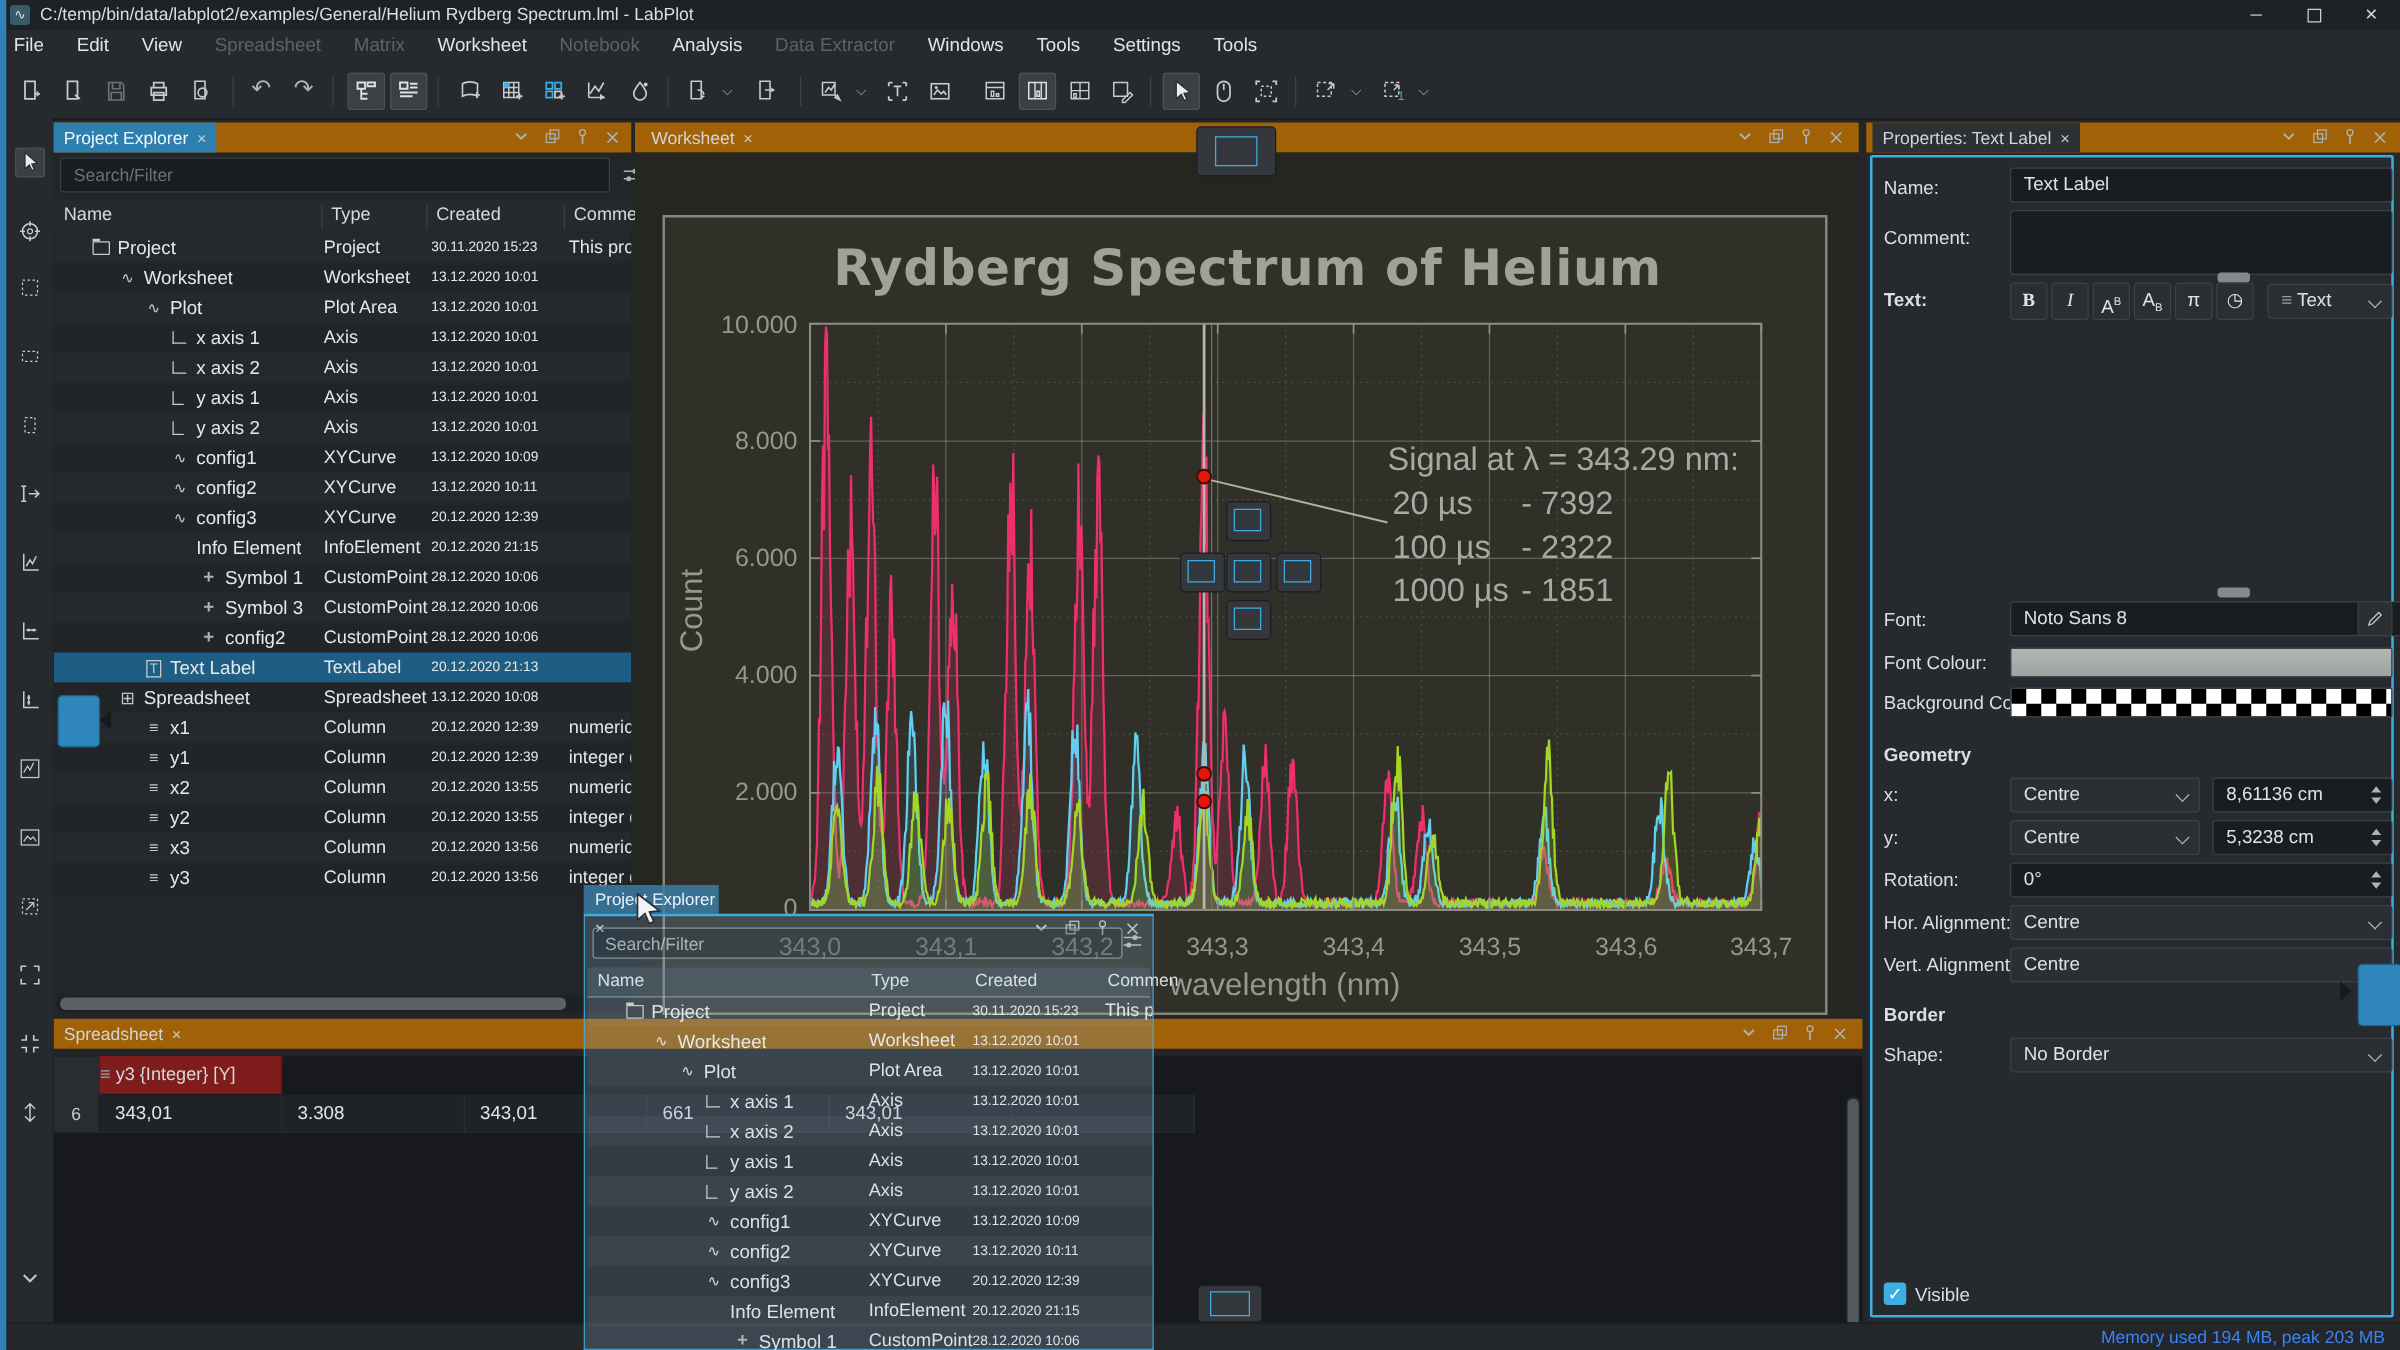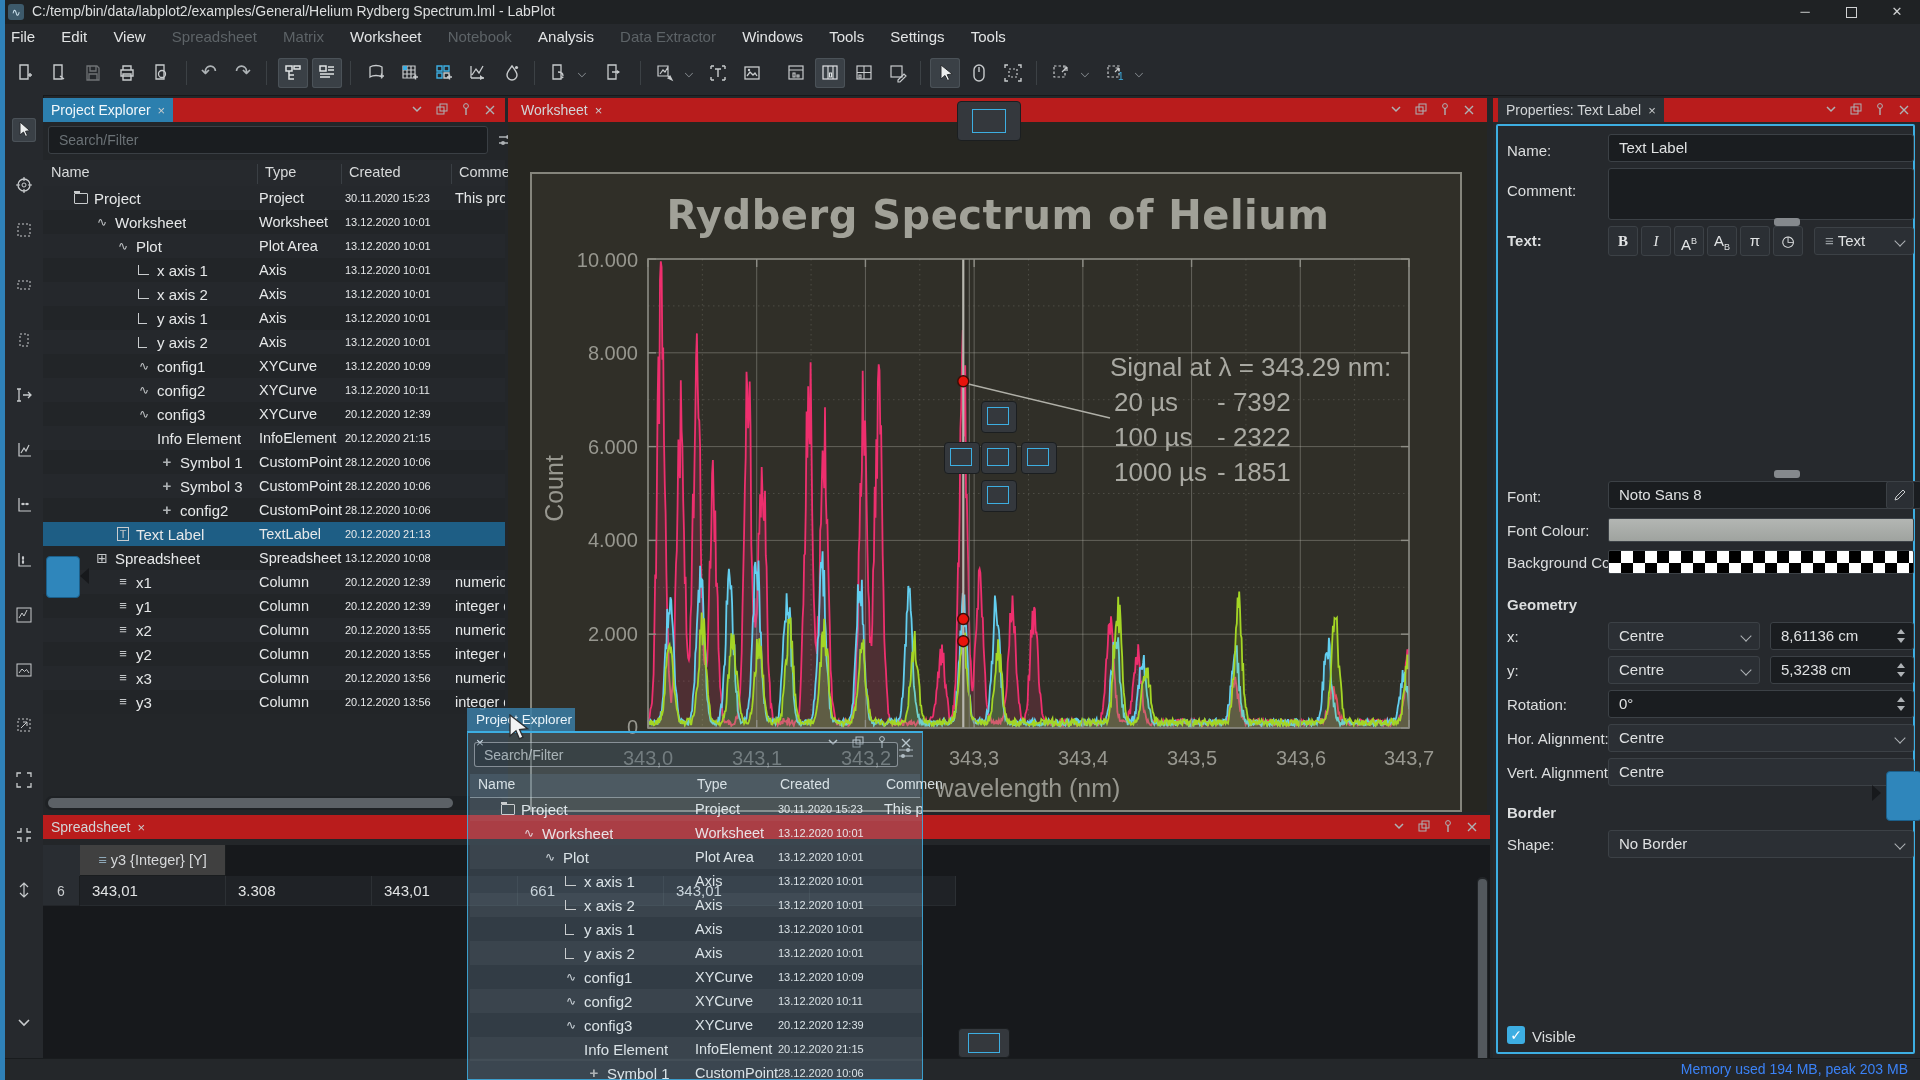--- a/index.html
+++ b/index.html
@@ -24,21 +24,21 @@
   .tb.dim svg{opacity:.45}
   .tsep{position:absolute;top:10px;width:1px;height:24px;background:#3c4145;}
   .dd{position:absolute;top:16px;width:14px;text-align:center;font-size:11px;color:#9aa0a4;}
   
   .leftstrip{position:absolute;left:5px;top:95px;width:38px;height:963px;background:#26292d;border-right:1px solid #17191b;}
   .lt{position:absolute;left:7px;width:24px;height:24px;border-radius:3px;}
   .lt.pressed{background:#3a4046;box-shadow:inset 0 0 0 1px #4b5258;}
   .lt svg{position:absolute;left:3px;top:3px}
   .blue-edge{position:absolute;left:0;top:0;width:5px;height:1080px;background:#2f81b8;}
   
-  .tabrow{position:absolute;height:24px;background:#b91c1c;text-decoration:underline;}
+  .tabrow{position:absolute;height:24px;background:#a16207;text-decoration:underline;}
   .dtab{position:absolute;top:0;height:24px;line-height:24px;padding:0 8px;font-size:14px;color:#d2d5d7;white-space:nowrap;}
   .dtab .x{margin-left:7px;color:#c9cccd;font-size:13px;}
   .dtab.active-blue{background:#2c7fae;color:#f2f8fb;}
   .dockbtns{position:absolute;top:4px;height:16px;}
   .dockbtns span{display:inline-block;width:20px;text-align:center;vertical-align:top;}
   .dockbtns svg{display:inline-block}
   
   #explorer{position:absolute;left:43px;top:98px;width:462px;height:717px;background:#232629;}
   .searchwrap{position:absolute;left:5px;top:28px;width:440px;height:28px;}
   .searchwrap input{width:100%;height:100%;box-sizing:border-box;background:#1a1d20;border:1px solid #3a3f44;border-radius:3px;color:#dfe1e2;font-size:14px;padding:0 10px;font-family:inherit;}
@@ -84,22 +84,22 @@
   #xlab{position:absolute;left:346px;top:600px;width:300px;text-align:center;font-size:25px;color:#97978f;}
   #plot-svg{position:absolute;left:0;top:0;width:932px;height:640px;}
   .ann{position:absolute;color:#a9a9a2;font-size:26px;white-space:nowrap;}
   .ann .v{position:absolute;left:103px;}
   
   #ssdock{position:absolute;left:43px;top:815px;width:1447px;height:243px;background:#232629;}
   #ssdock .tabrow{left:0;top:0;width:1447px;}
   .sstable{position:absolute;left:0;top:30px;width:1447px;height:213px;background:#17191c;overflow:hidden;}
   .sshead{position:absolute;left:0;top:0;height:31px;}
   .sshead .corner{position:absolute;left:0;top:0;width:37px;height:31px;background:#292d32;border-right:1px solid #1a1d1f;border-bottom:1px solid #1a1d1f;}
-  .shcell{position:absolute;top:0;width:146px;height:31px;background:#404040;border-right:1px solid #1a1d1f;border-bottom:1px solid #1a1d1f;box-sizing:border-box;
-          font-size:14.5px;color:#d6d8da;text-align:center;line-height:31px;white-space:nowrap;overflow:hidden;}
+  .shcell{position:absolute;top:0;width:146px;height:31px;background:#7f1d1d;border-right:1px solid #1a1d1f;border-bottom:1px solid #1a1d1f;box-sizing:border-box;
+          font-size:14.5px;color:#d6d8da;text-align:left;line-height:31px;white-space:nowrap;overflow:hidden;}
   .shcell::before{content:"≡ ";color:#8fa8b8;}
   .ssrow{position:absolute;left:0;height:30px;width:920px;}
   .ssnum{position:absolute;left:0;top:0;width:37px;height:30px;background:#292d32;border-right:1px solid #1a1d1f;border-bottom:1px solid #23262a;box-sizing:border-box;text-align:center;line-height:30px;font-size:14px;color:#c8cbcd;}
   .sscell{position:absolute;top:0;width:146px;height:30px;background:#1f2226;border-right:1px solid #2c3034;border-bottom:1px solid #272b2f;box-sizing:border-box;line-height:30px;font-size:15px;color:#e2e4e5;padding-left:12px;}
   .vscroll{position:absolute;right:2px;top:32px;width:11px;height:208px;background:#222528;border-radius:5px;}
   .vscroll .handle{position:absolute;left:1px;top:2px;width:9px;height:190px;background:#53585d;border-radius:4px;}
   
   #props{position:absolute;left:1493px;top:98px;width:427px;height:960px;background:#26292d;}
   #props .tabrow{left:0;top:0;width:427px;}
   .propframe{position:absolute;left:3px;top:26px;width:419px;height:930px;border:2px solid #3daee2;border-radius:2px;background:#26292d;box-sizing:border-box;}

